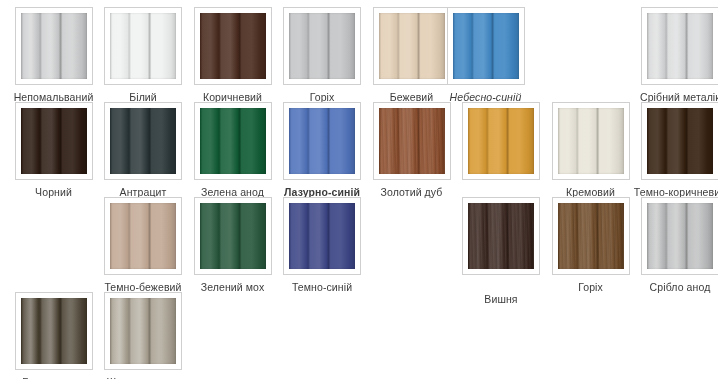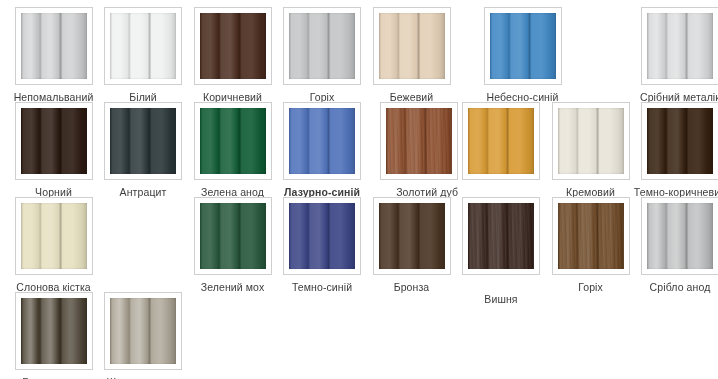--- a/index.html
+++ b/index.html
@@ -134,21 +134,21 @@
         <div class="swatch-surface" style="background: rgb(196, 197, 198);"></div>
       </div>
       <div class="swatch-label">Горіх</div>
     </div>
     <div class="swatch-cell" style="left: 365px; top: 7px;">
       <div class="swatch-frame">
         <div class="swatch-surface" style="background: rgb(227, 207, 182);"></div>
       </div>
       <div class="swatch-label">Бежевий</div>
     </div>
-    <div class="swatch-cell" style="left: 476px; top: 7px;">
+    <div class="swatch-cell" style="left: 439px; top: 7px; font-style: italic;">
       <div class="swatch-frame">
         <div class="swatch-surface" style="background: rgb(63, 135, 196);"></div>
       </div>
       <div class="swatch-label">Небесно-синій</div>
     </div>
     <div class="swatch-cell" style="left: 633.5px; top: 7px;">
       <div class="swatch-frame">
         <div class="swatch-surface metal" style="background: rgb(213, 214, 215);"></div>
       </div>
       <div class="swatch-label">Срібний металік</div>
@@ -170,21 +170,21 @@
         <div class="swatch-surface" style="background: rgb(15, 91, 52);"></div>
       </div>
       <div class="swatch-label">Зелена анод</div>
     </div>
     <div class="swatch-cell" style="left: 275.5px; top: 102px; font-weight: bold;">
       <div class="swatch-frame">
         <div class="swatch-surface" style="background: rgb(79, 114, 187);"></div>
       </div>
       <div class="swatch-label">Лазурно-синій</div>
     </div>
-    <div class="swatch-cell" style="left: 365px; top: 102px; align-items: flex-end;">
+    <div class="swatch-cell" style="left: 365px; top: 102px;">
       <div class="swatch-frame">
         <div class="swatch-surface grain" style="background: rgb(139, 74, 40);"></div>
       </div>
       <div class="swatch-label">Золотий дуб</div>
     </div>
     <div class="swatch-cell" style="left: 454.5px; top: 102px; gap: 39px;">
       <div class="swatch-frame">
         <div class="swatch-surface" style="background: rgb(216, 154, 50);"></div>
       </div>
       <div class="swatch-label">Жовтий</div>
@@ -194,43 +194,37 @@
         <div class="swatch-surface" style="background: rgb(232, 228, 216);"></div>
       </div>
       <div class="swatch-label">Кремовий</div>
     </div>
     <div class="swatch-cell" style="left: 633.5px; top: 102px;">
       <div class="swatch-frame">
         <div class="swatch-surface" style="background: rgb(53, 32, 15);"></div>
       </div>
       <div class="swatch-label">Темно-коричневий</div>
     </div>
-    <div class="swatch-cell" style="left: 7px; top: 197px;">
-      <div class="swatch-frame">
-        <div class="swatch-surface" style="background: rgb(230, 224, 192);"></div>
-      </div>
-      <div class="swatch-label">Слонова кістка</div>
+    <div class="swatch-cell" style="left: 96.5px; top: 197px;">
+      <div class="swatch-frame">
+        <div class="swatch-surface" style="background: rgb(194, 168, 148);"></div>
+      </div>
+      <div class="swatch-label">Темно-бежевий</div>
     </div>
     <div class="swatch-cell" style="left: 186px; top: 197px;">
       <div class="swatch-frame">
         <div class="swatch-surface" style="background: rgb(39, 87, 60);"></div>
       </div>
       <div class="swatch-label">Зелений мох</div>
     </div>
     <div class="swatch-cell" style="left: 275.5px; top: 197px;">
       <div class="swatch-frame">
         <div class="swatch-surface" style="background: rgb(59, 68, 133);"></div>
       </div>
       <div class="swatch-label">Темно-синій</div>
-    </div>
-    <div class="swatch-cell" style="left: 365px; top: 197px;">
-      <div class="swatch-frame">
-        <div class="swatch-surface" style="background: rgb(74, 52, 34);"></div>
-      </div>
-      <div class="swatch-label">Бронза</div>
     </div>
     <div class="swatch-cell" style="left: 454.5px; top: 197px; gap: 12px;">
       <div class="swatch-frame">
         <div class="swatch-surface grain" style="background: rgb(54, 33, 26);"></div>
       </div>
       <div class="swatch-label">Вишня</div>
     </div>
     <div class="swatch-cell" style="left: 544px; top: 197px;">
       <div class="swatch-frame">
         <div class="swatch-surface grain" style="background: rgb(108, 70, 34);"></div>

